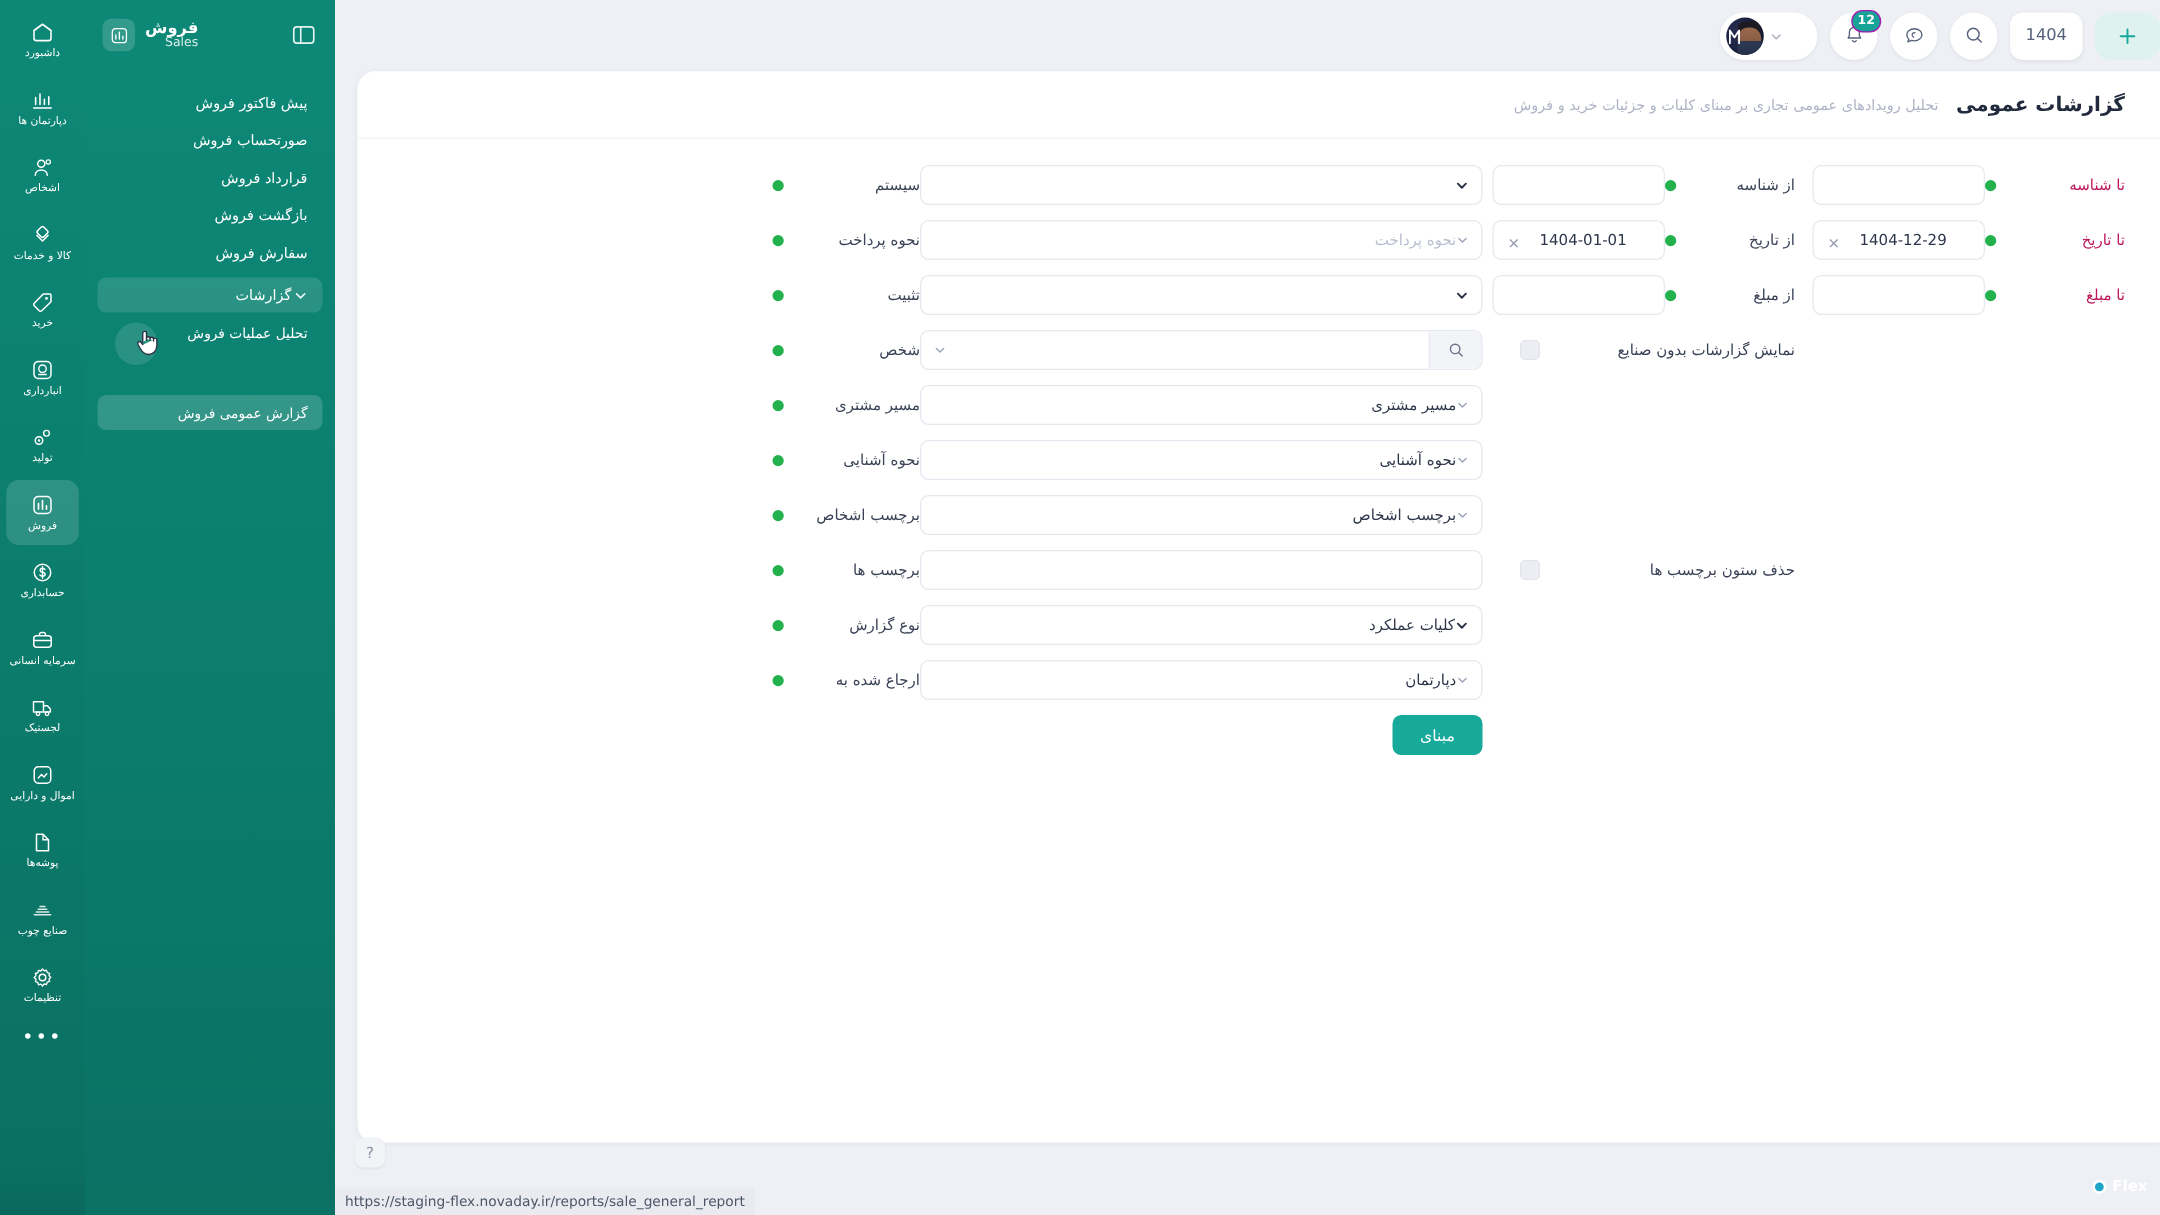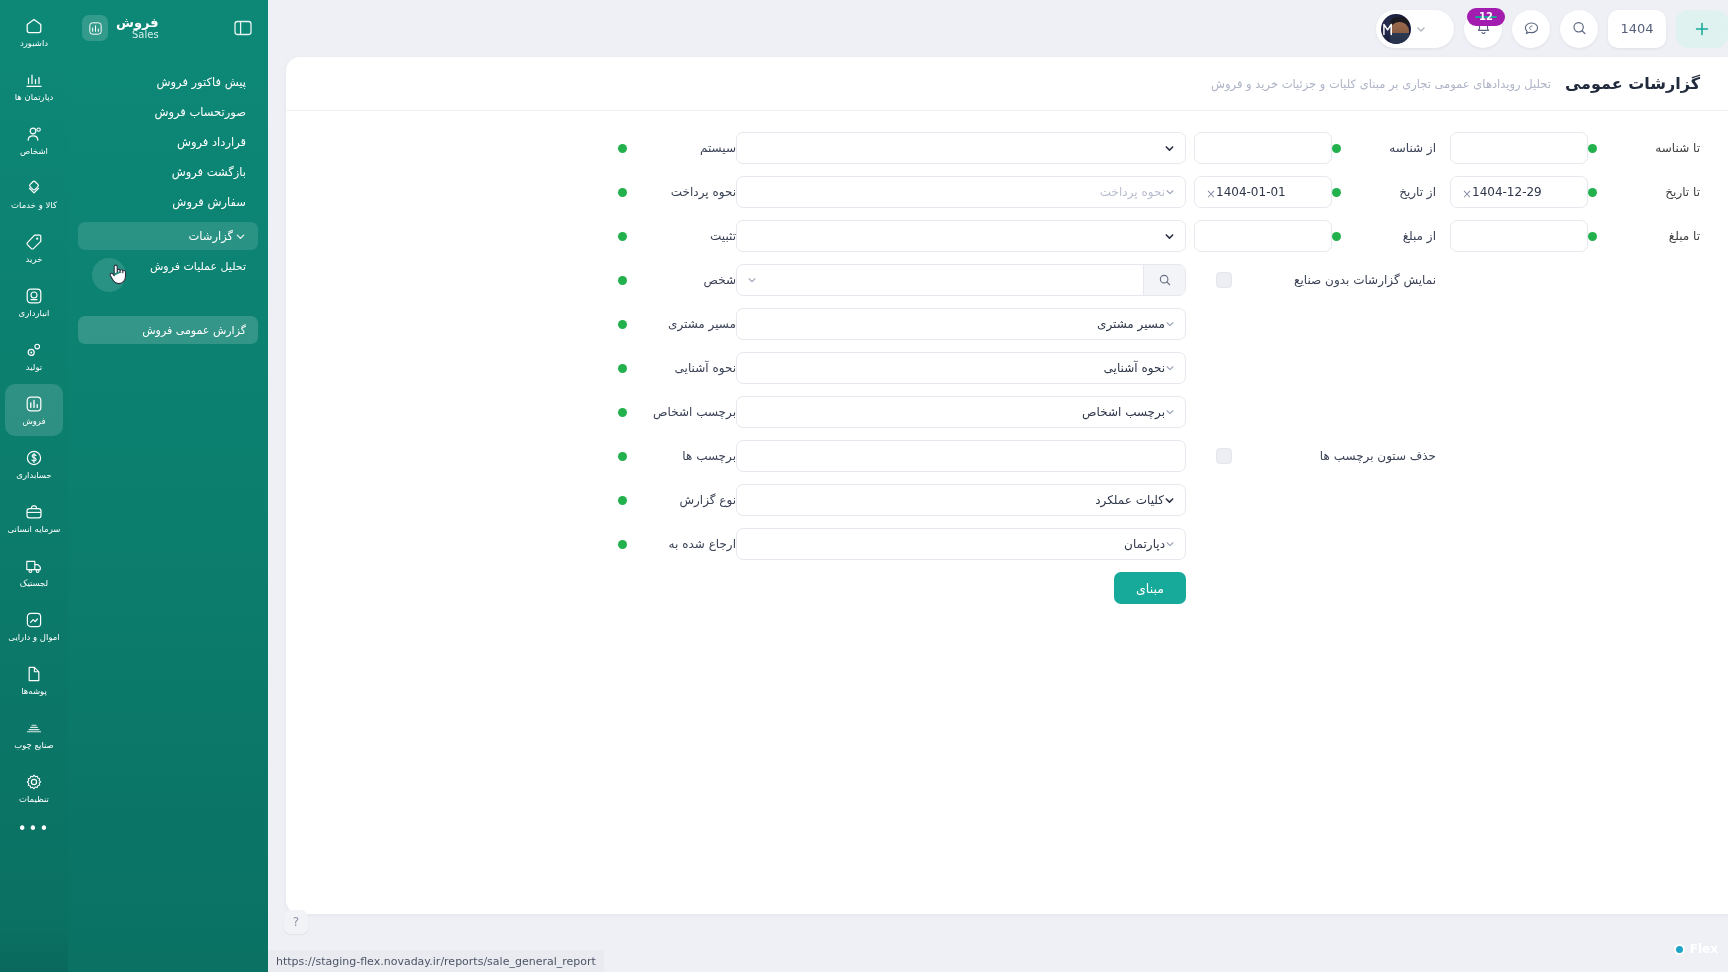--- a/index.html
+++ b/index.html
@@ -103,21 +103,21 @@
   .chev-sm { width:12px;height:12px;opacity:.55;}
   .round-btn {
     width:38px;height:38px;border-radius:50%;background:#fff;
     display:flex;align-items:center;justify-content:center;position:relative;cursor:pointer;
     box-shadow: 0 1px 3px rgba(35,45,80,.08);
   }
   .badge {
     position:absolute; top:-2px; right:-3px; min-width:18px;height:18px;padding:0 4px;
     background:#17a398; color:#fff; font-size:10px; border-radius:9px;
     display:flex;align-items:center;justify-content:center; font-weight:bold;
-    border: 8px solid #a21caf;
+    border: 1px solid #a21caf;
     text-align: center;
   }
   .year-pill {
     height:38px;min-width:58px;background:#fff;border-radius:10px;
     display:flex;align-items:center;justify-content:center;color:#55607a;font-size:13px;
     padding:0 12px; box-shadow: 0 1px 3px rgba(35,45,80,.08); cursor:pointer;
   }
   .add-pill{
     height:38px;width:52px;background:#dff2f0;border-radius:12px;
     display:flex;align-items:center;justify-content:center;cursor:pointer;
@@ -149,35 +149,35 @@
   .dot { width:9px;height:9px;border-radius:50%;background:#22b14c;flex:0 0 9px; }
 
   .fld-main { flex: 0 0 458px; padding-right: 8px; }
   .lbl-cell2 {
     width: 118px; flex: 0 0 118px; display:flex; align-items:center;
     gap: 8px; justify-content:flex-start; padding-right: 14px;
   }
   .lbl-cell2 .lbl-text { font-size: 12px; color:#3a4256; white-space:nowrap; flex:1; text-align:right;}
   .fld-mid { flex: 0 0 138px; }
   .lbl-cell3 { width: 112px; flex:0 0 112px; display:flex; align-items:center; gap:8px; justify-content:flex-start;}
-  .lbl-cell3 .lbl-text{font-size:12px;color:#404040;white-space:nowrap;flex:1;text-align:right;}
+  .lbl-cell3 .lbl-text{font-size:12px;color:#be185d;white-space:nowrap;flex:1;text-align:right;}
   .fld-end { flex: 0 0 138px; }
 
   .input {
     height: 32px; width: 100%; border: 1px solid #e6e8ef; border-radius: 7px;
     background:#fff; display:flex; align-items:center; padding: 0 10px;
     font-size: 12px; color:#2e364a; position:relative; cursor:text;
   }
   .input.select { cursor:pointer; }
   .input .val { flex: 1; text-align: right; }
   .input .ph { flex:1; text-align:right; color:#b9bfd0; }
   .caret-strong { width: 11px; height: 11px; color:#2d3347; flex:0 0 11px; }
   .caret-soft { width: 10px; height: 10px; color:#9aa2b6; flex:0 0 10px; }
   .clr { width: 11px; height: 11px; color:#8d94a8; flex: 0 0 11px; cursor:pointer;}
-  .input.date .val{ text-align:left; padding-right: 4px;}
+  .input.date .val{ text-align:center; padding-right: 4px;}
   .input.date { justify-content: space-between; }
 
   .input-search {
     height: 32px; width:100%; border:1px solid #e6e8ef; border-radius:7px;
     display:flex; align-items:center; overflow:hidden; background:#fff;
   }
   .srch-btn {
     width: 42px; height: 100%; background:#f3f4f8; border-left: 1px solid #e6e8ef;
     display:flex;align-items:center;justify-content:center; cursor:pointer; flex:0 0 42px;
   }

